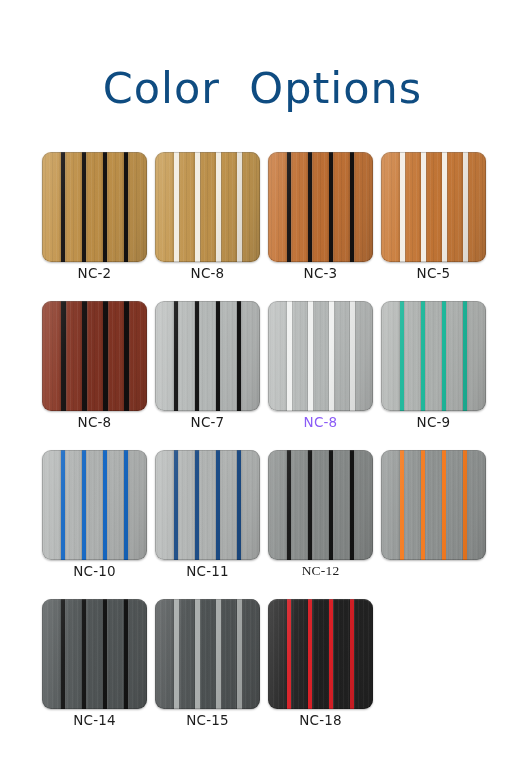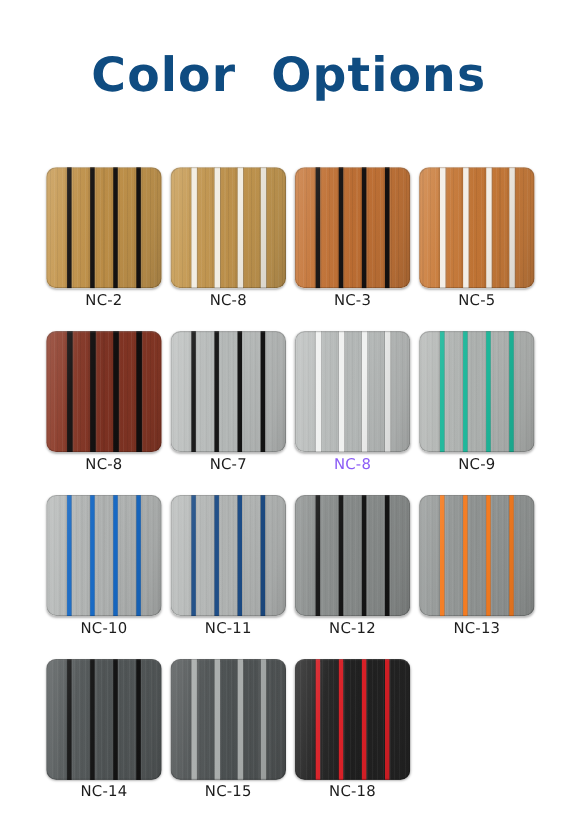--- a/index.html
+++ b/index.html
@@ -14,26 +14,26 @@
     overflow: hidden;
   }
   #page {
     position: relative;
     width: 525px;
     height: 763px;
     background: #ffffff;
   }
   #page-title {
     position: absolute;
-    top: 44px;
+    top: 63px;
     left: 0;
     width: 525px;
     text-align: center;
     font-size: 43px;
-    font-weight: bold;
+    font-weight: normal;
     letter-spacing: 1px;
     color: #0f4c81;
     font-family: "DejaVu Sans", sans-serif;
     white-space: pre;
   }
   #swatch-grid {
     position: absolute;
     top: 152px;
     left: 42px;
     width: 444px;
@@ -262,36 +262,35 @@
           <div class="swatch-grain" style="background: repeating-linear-gradient(90deg, rgba(255, 255, 255, 0.1) 0px, rgba(255, 255, 255, 0.1) 1px, rgba(0, 0, 0, 0) 1px, rgba(0, 0, 0, 0) 2px, rgba(0, 0, 0, 0.07) 2px, rgba(0, 0, 0, 0.07) 3px, rgba(0, 0, 0, 0) 3px, rgba(0, 0, 0, 0) 5px); opacity: 0.45;"></div>
           <div class="swatch-stripes">
             <div style="position: absolute; top: 0px; bottom: 0px; left: 19px; width: 4px; background: rgb(20, 20, 20); box-shadow: rgba(0, 0, 0, 0.22) 0px 0px 0px 0.5px, rgba(255, 255, 255, 0.12) 1px 0px 1px;"></div>
             <div style="position: absolute; top: 0px; bottom: 0px; left: 40px; width: 4px; background: rgb(20, 20, 20); box-shadow: rgba(0, 0, 0, 0.22) 0px 0px 0px 0.5px, rgba(255, 255, 255, 0.12) 1px 0px 1px;"></div>
             <div style="position: absolute; top: 0px; bottom: 0px; left: 61px; width: 4px; background: rgb(20, 20, 20); box-shadow: rgba(0, 0, 0, 0.22) 0px 0px 0px 0.5px, rgba(255, 255, 255, 0.12) 1px 0px 1px;"></div>
             <div style="position: absolute; top: 0px; bottom: 0px; left: 82px; width: 4px; background: rgb(20, 20, 20); box-shadow: rgba(0, 0, 0, 0.22) 0px 0px 0px 0.5px, rgba(255, 255, 255, 0.12) 1px 0px 1px;"></div>
           </div>
           <div class="swatch-shade"></div>
           <div class="swatch-edge"></div>
         </div>
-        <div class="swatch-label" style="color: rgb(28, 28, 28);">NC-12</div>
+        <div class="swatch-label" style="color: rgb(28, 28, 28); font-family: Liberation Serif, serif;">NC-12</div>
       </div>
       <div class="swatch-cell">
         <div class="swatch-tile">
           <div class="swatch-base" style="background: linear-gradient(92deg, rgb(152, 156, 155) 0%, rgb(140, 144, 143) 48%, rgb(152, 156, 155) 100%);"></div>
           <div class="swatch-grain" style="background: repeating-linear-gradient(90deg, rgba(255, 255, 255, 0.1) 0px, rgba(255, 255, 255, 0.1) 1px, rgba(0, 0, 0, 0) 1px, rgba(0, 0, 0, 0) 2px, rgba(0, 0, 0, 0.07) 2px, rgba(0, 0, 0, 0.07) 3px, rgba(0, 0, 0, 0) 3px, rgba(0, 0, 0, 0) 5px); opacity: 0.45;"></div>
           <div class="swatch-stripes">
             <div style="position: absolute; top: 0px; bottom: 0px; left: 19px; width: 4px; background: rgb(244, 123, 32); box-shadow: rgba(0, 0, 0, 0.22) 0px 0px 0px 0.5px, rgba(255, 255, 255, 0.12) 1px 0px 1px;"></div>
             <div style="position: absolute; top: 0px; bottom: 0px; left: 40px; width: 4px; background: rgb(244, 123, 32); box-shadow: rgba(0, 0, 0, 0.22) 0px 0px 0px 0.5px, rgba(255, 255, 255, 0.12) 1px 0px 1px;"></div>
             <div style="position: absolute; top: 0px; bottom: 0px; left: 61px; width: 4px; background: rgb(244, 123, 32); box-shadow: rgba(0, 0, 0, 0.22) 0px 0px 0px 0.5px, rgba(255, 255, 255, 0.12) 1px 0px 1px;"></div>
             <div style="position: absolute; top: 0px; bottom: 0px; left: 82px; width: 4px; background: rgb(244, 123, 32); box-shadow: rgba(0, 0, 0, 0.22) 0px 0px 0px 0.5px, rgba(255, 255, 255, 0.12) 1px 0px 1px;"></div>
           </div>
           <div class="swatch-shade"></div>
           <div class="swatch-edge"></div>
         </div>
-        <div class="swatch-label" style="color: rgb(28, 28, 28);">NC-13</div>
       </div>
       <div class="swatch-cell">
         <div class="swatch-tile">
           <div class="swatch-base" style="background: linear-gradient(92deg, rgb(88, 93, 94) 0%, rgb(78, 83, 84) 48%, rgb(88, 93, 94) 100%);"></div>
           <div class="swatch-grain" style="background: repeating-linear-gradient(90deg, rgba(255, 255, 255, 0.1) 0px, rgba(255, 255, 255, 0.1) 1px, rgba(0, 0, 0, 0) 1px, rgba(0, 0, 0, 0) 2px, rgba(0, 0, 0, 0.07) 2px, rgba(0, 0, 0, 0.07) 3px, rgba(0, 0, 0, 0) 3px, rgba(0, 0, 0, 0) 5px); opacity: 0.45;"></div>
           <div class="swatch-stripes">
             <div style="position: absolute; top: 0px; bottom: 0px; left: 19px; width: 4px; background: rgb(20, 20, 20); box-shadow: rgba(0, 0, 0, 0.22) 0px 0px 0px 0.5px, rgba(255, 255, 255, 0.12) 1px 0px 1px;"></div>
             <div style="position: absolute; top: 0px; bottom: 0px; left: 40px; width: 4px; background: rgb(20, 20, 20); box-shadow: rgba(0, 0, 0, 0.22) 0px 0px 0px 0.5px, rgba(255, 255, 255, 0.12) 1px 0px 1px;"></div>
             <div style="position: absolute; top: 0px; bottom: 0px; left: 61px; width: 4px; background: rgb(20, 20, 20); box-shadow: rgba(0, 0, 0, 0.22) 0px 0px 0px 0.5px, rgba(255, 255, 255, 0.12) 1px 0px 1px;"></div>
             <div style="position: absolute; top: 0px; bottom: 0px; left: 82px; width: 4px; background: rgb(20, 20, 20); box-shadow: rgba(0, 0, 0, 0.22) 0px 0px 0px 0.5px, rgba(255, 255, 255, 0.12) 1px 0px 1px;"></div>

